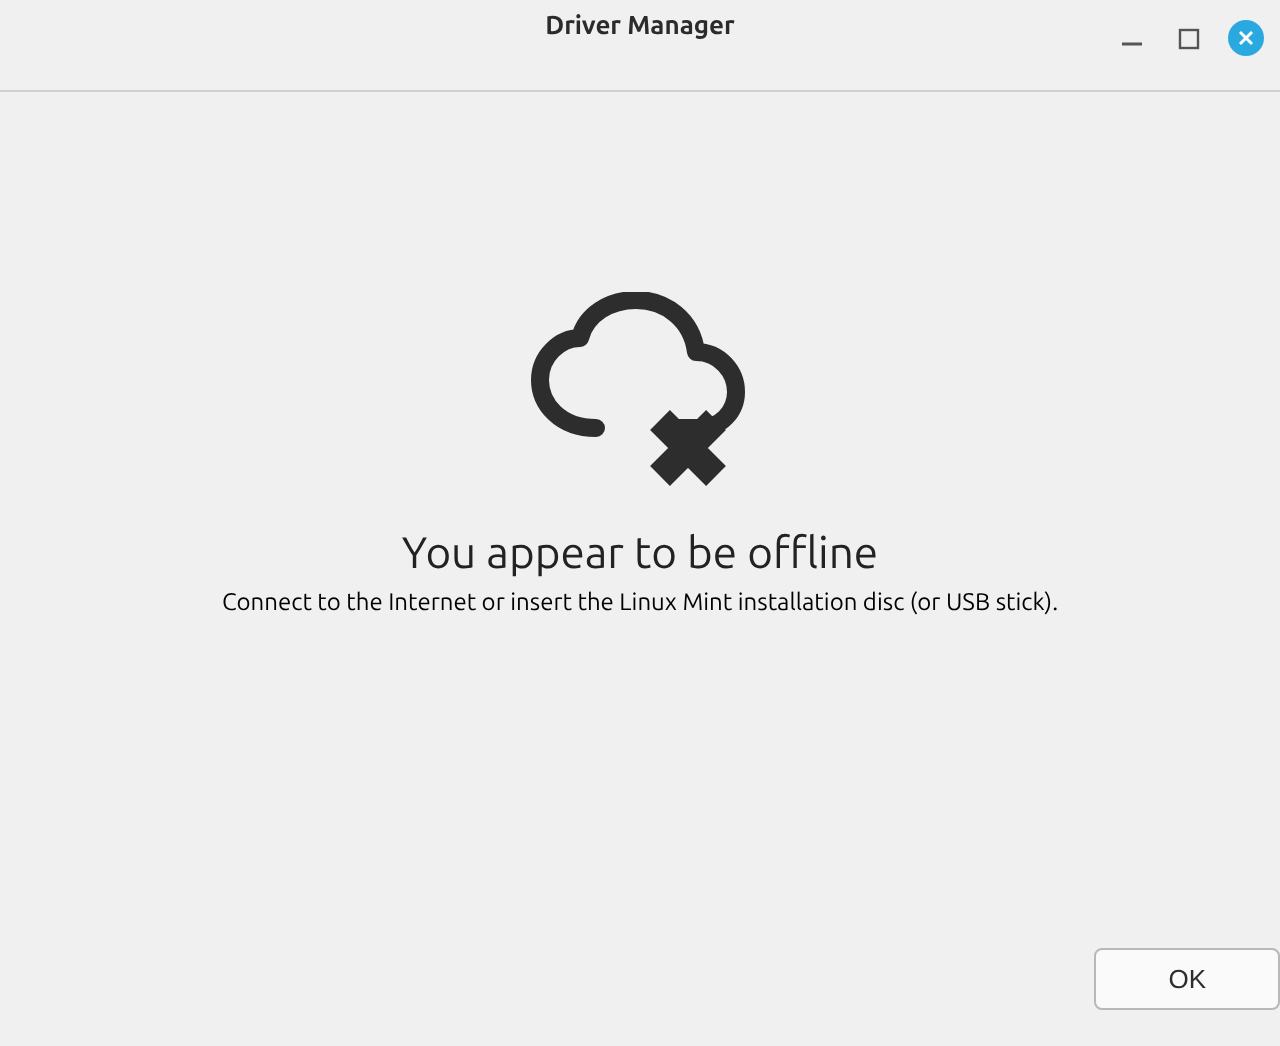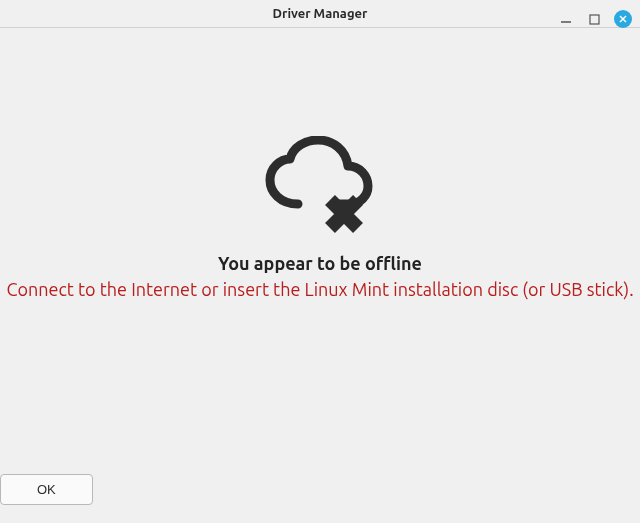--- a/index.html
+++ b/index.html
@@ -6,21 +6,21 @@
     body {
       width: 640px;
       height: 523px;
       font-family: "Ubuntu", "Segoe UI", "Helvetica Neue", sans-serif;
       background: #f0f0f0;
       display: flex;
       flex-direction: column;
       color: #2d2d2d;
     }
     .titlebar {
-      height: 28px;
+      height: 46px;
       background: #f0f0f0;
       display: flex;
       align-items: flex-start;
       padding: 4px 8px 0 8px;
       position: relative;
       border-bottom: 1px solid #d0d0d0;
     }
     .titlebar-center {
       flex: 1;
       display: flex;
@@ -69,34 +69,34 @@
       flex-direction: column;
       align-items: center;
       justify-content: center;
       gap: 4px;
       padding-bottom: 60px;
     }
     .offline-icon {
       margin-bottom: 12px;
     }
     .headline {
-      font-size: 18px;
-      font-weight: bold;
+      font-size: 22px;
+      font-weight: normal;
       color: #222;
       margin-bottom: 2px;
     }
     .subtext {
-      font-size: 18px;
-      color: #b91c1c;
+      font-size: 12px;
+      color: #000000;
     }
     .footer {
       height: 56px;
       display: flex;
       align-items: center;
-      justify-content: flex-start;
+      justify-content: flex-end;
       padding-bottom: 12px;
     }
     .ok-button {
       background: #fafafa;
       border: 1px solid #b8b8b8;
       border-radius: 4px;
       padding: 7px 36px;
       font-size: 13px;
       cursor: pointer;
       color: #2d2d2d;

